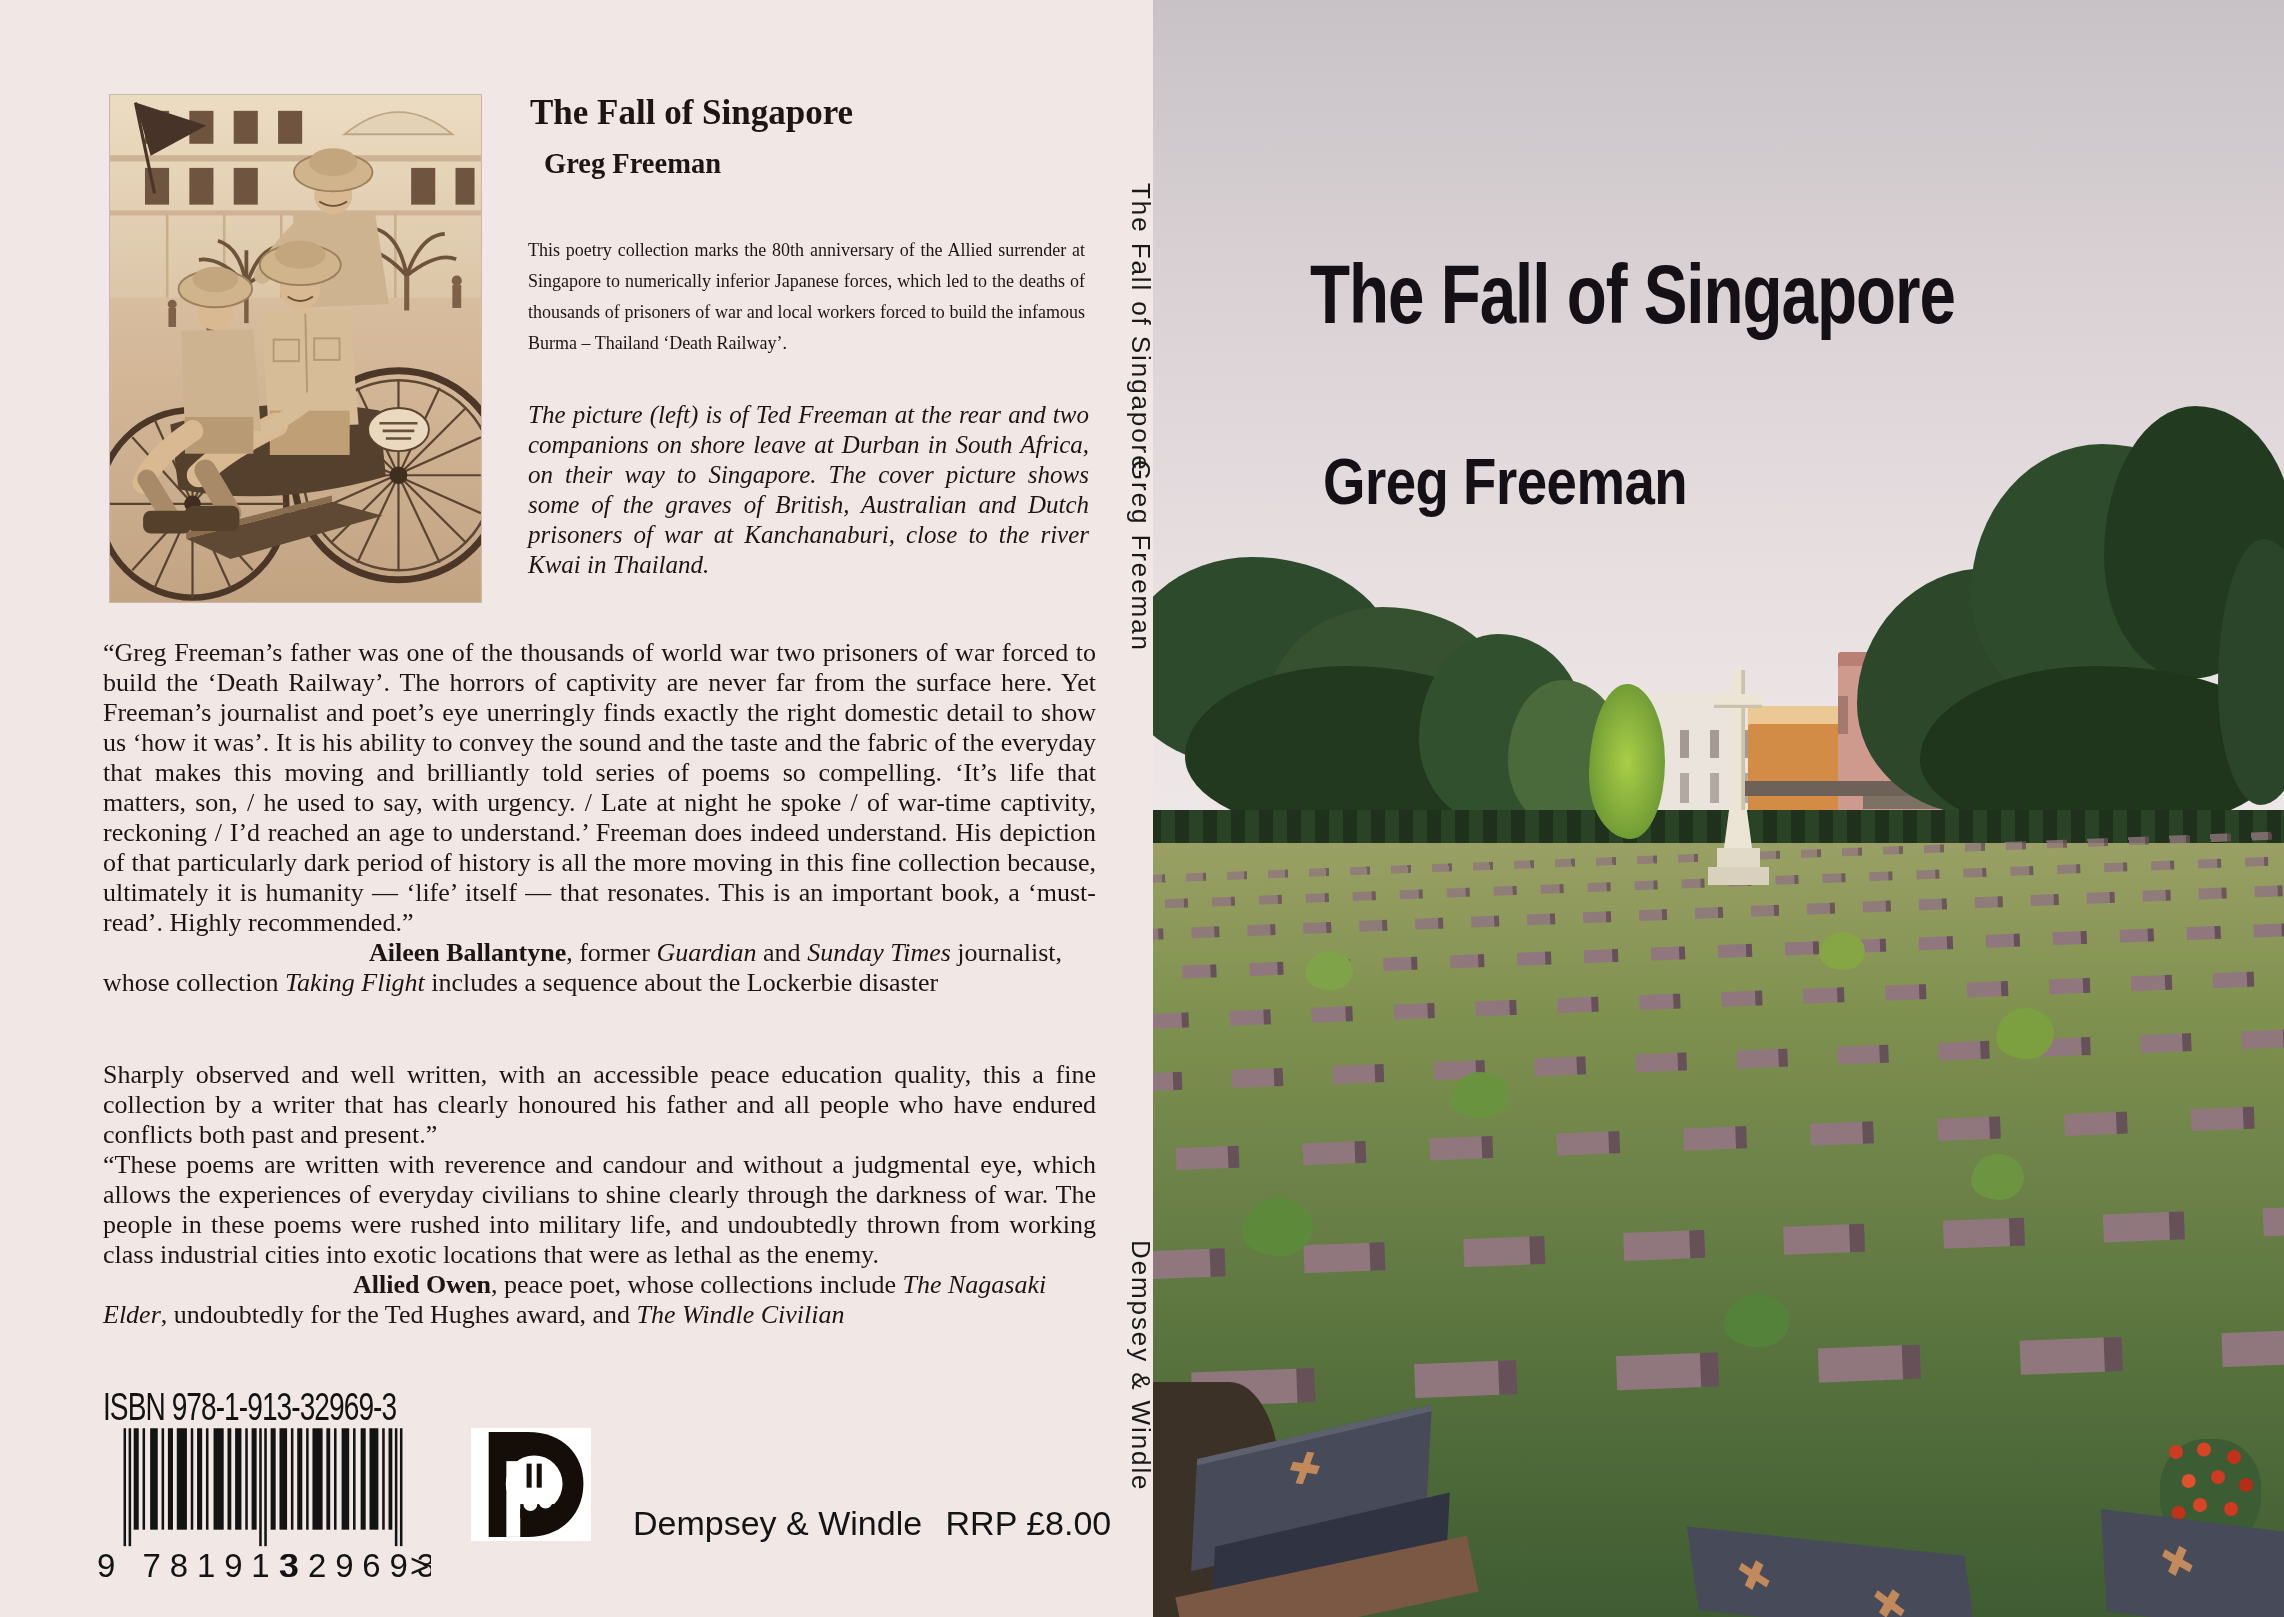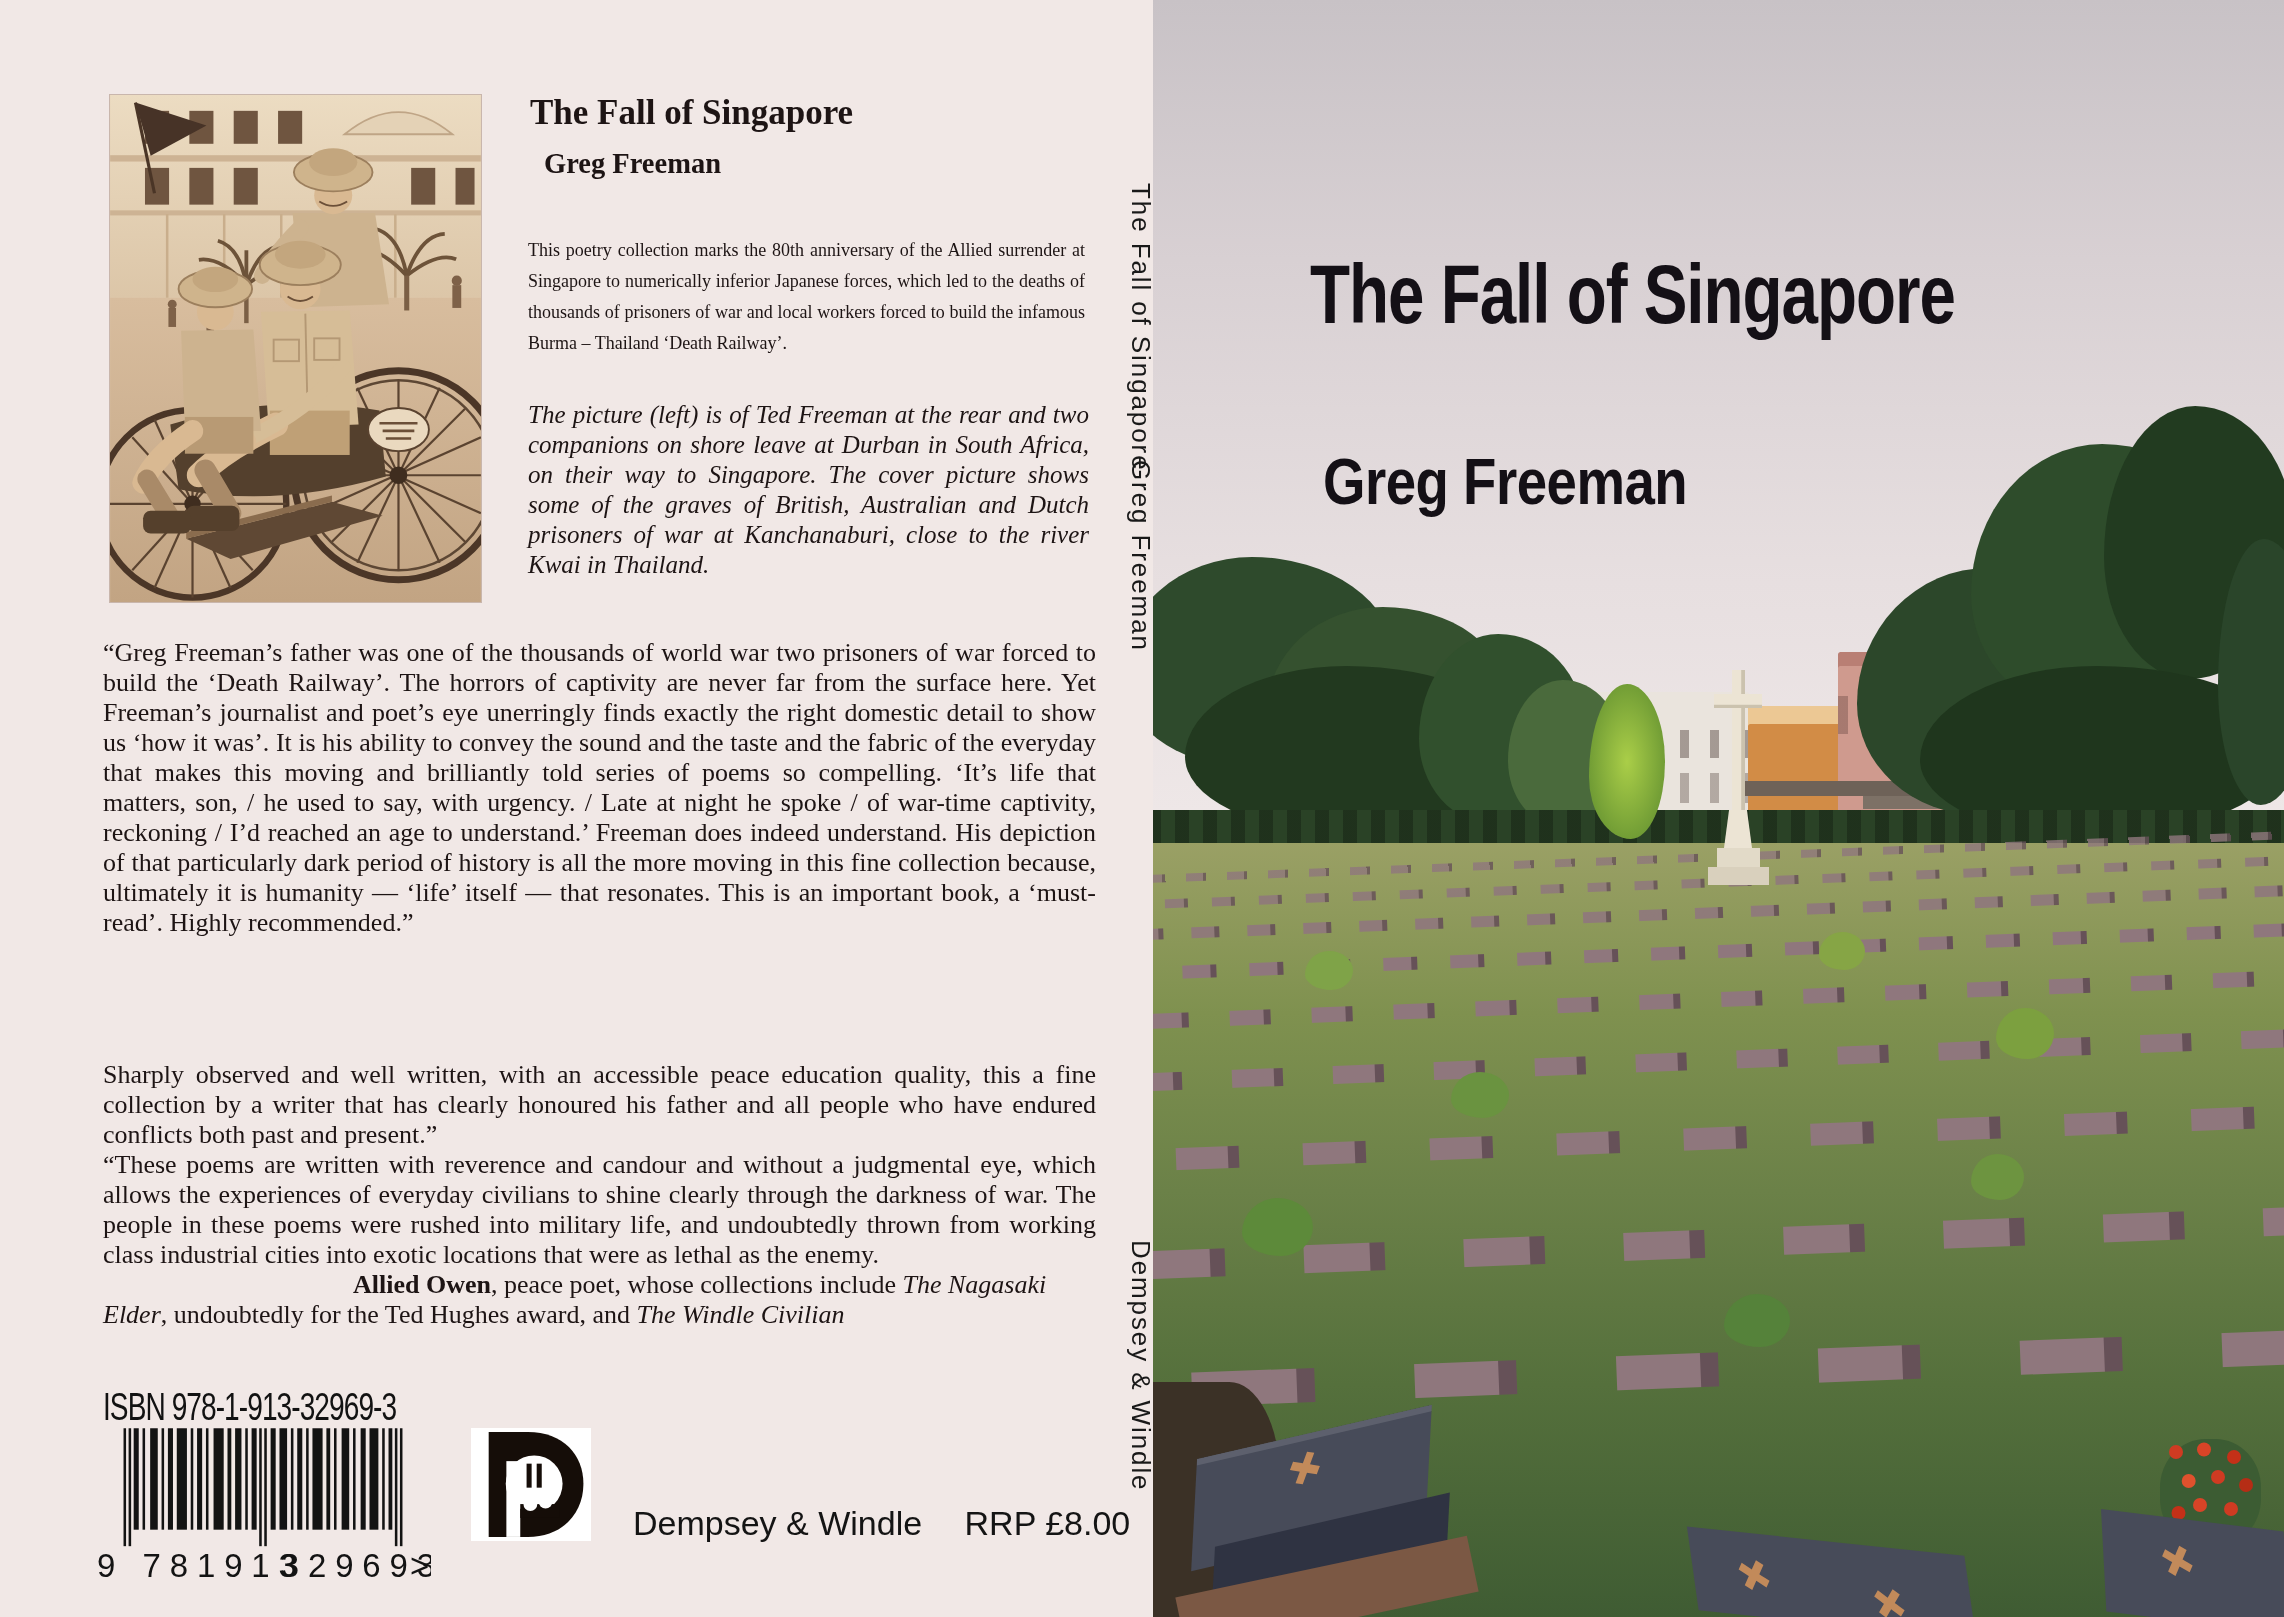--- a/index.html
+++ b/index.html
@@ -22,21 +22,21 @@
   .attr2{text-indent:250px}
   .b{font-weight:bold}
   .i{font-style:italic}
 
   .isbn{position:absolute;left:103px;top:1385px;font-family:"Liberation Sans",sans-serif;font-size:39px;
         letter-spacing:-1.3px;transform:scaleX(.72);transform-origin:left top;white-space:nowrap;color:#121212}
   .barcode{position:absolute;left:95px;top:1428px}
   .logo-box{position:absolute;left:471px;top:1428px;width:120px;height:113px;background:#ffffff}
   .publine{position:absolute;left:633px;top:1504px;font-family:"Liberation Sans",sans-serif;
            font-size:34px;color:#141414;white-space:nowrap}
-  .publine .price{margin-left:33px}
+  .publine .price{margin-left:14px}
 
   
   .spine-text{position:absolute;left:1110px;width:46px;writing-mode:vertical-rl;
               font-family:"Liberation Sans",sans-serif;font-size:26px;color:#191919;
               letter-spacing:1.9px;white-space:nowrap}
   .sp-title{top:183px}
   .sp-author{top:460px}
   .sp-pub{top:1240px}
 
   
@@ -259,20 +259,21 @@
       </svg>
     </div>
 
     <div class="bc-title">The Fall of Singapore</div>
     <div class="bc-author">Greg Freeman</div>
     <div class="bc-intro">This poetry collection marks the 80th anniversary of the Allied surrender at Singapore to numerically inferior Japanese forces, which led to the deaths of thousands of prisoners of war and local workers forced to build the infamous Burma – Thailand ‘Death Railway’.</div>
     <div class="bc-note">The picture (left) is of Ted Freeman at the rear and two companions on shore leave at Durban in South Africa, on their way to Singapore. The cover picture shows some of the graves of British, Australian and Dutch prisoners of war at Kanchanaburi, close to the river Kwai in Thailand.</div>
 
     <div class="review rev1">
       <div class="rev-quote">“Greg Freeman’s father was one of the thousands of world war two prisoners of war forced to build the ‘Death Railway’. The horrors of captivity are never far from the surface here. Yet Freeman’s journalist and poet’s eye unerringly finds exactly the right domestic detail to show us ‘how it was’. It is his ability to convey the sound and the taste and the fabric of the everyday that makes this moving and brilliantly told series of poems so compelling. ‘It’s life that matters, son, / he used to say, with urgency. / Late at night he spoke / of war-time captivity, reckoning / I’d reached an age to understand.’ Freeman does indeed understand. His depiction of that particularly dark period of history is all the more moving in this fine collection because, ultimately it is humanity — ‘life’ itself — that resonates. This is an important book, a ‘must-read’. Highly recommended.”</div>
+      <div class="attr1"><span class="b">Aileen Ballantyne</span><span>, former </span><span class="i">Guardian</span><span> and </span><span class="i">Sunday Times</span><span> journalist, whose collection </span><span class="i">Taking Flight</span><span> includes a sequence about the Lockerbie disaster</span></div>
     </div>
 
     <div class="review rev2">
       <div class="rev-quote">Sharply observed and well written, with an accessible peace education quality, this a fine collection by a writer that has clearly honoured his father and all people who have endured conflicts both past and present.”</div>
       <div class="rev-quote">“These poems are written with reverence and candour and without a judgmental eye, which allows the experiences of everyday civilians to shine clearly through the darkness of war. The people in these poems were rushed into military life, and undoubtedly thrown from working class industrial cities into exotic locations that were as lethal as the enemy.</div>
       <div class="attr2"><span class="b">Allied Owen</span><span>, peace poet, whose collections include </span><span class="i">The Nagasaki Elder</span><span>, undoubtedly for the Ted Hughes award, and </span><span class="i">The Windle Civilian</span></div>
     </div>
 
     <div class="isbn">ISBN 978-1-913-32969-3</div>
 

